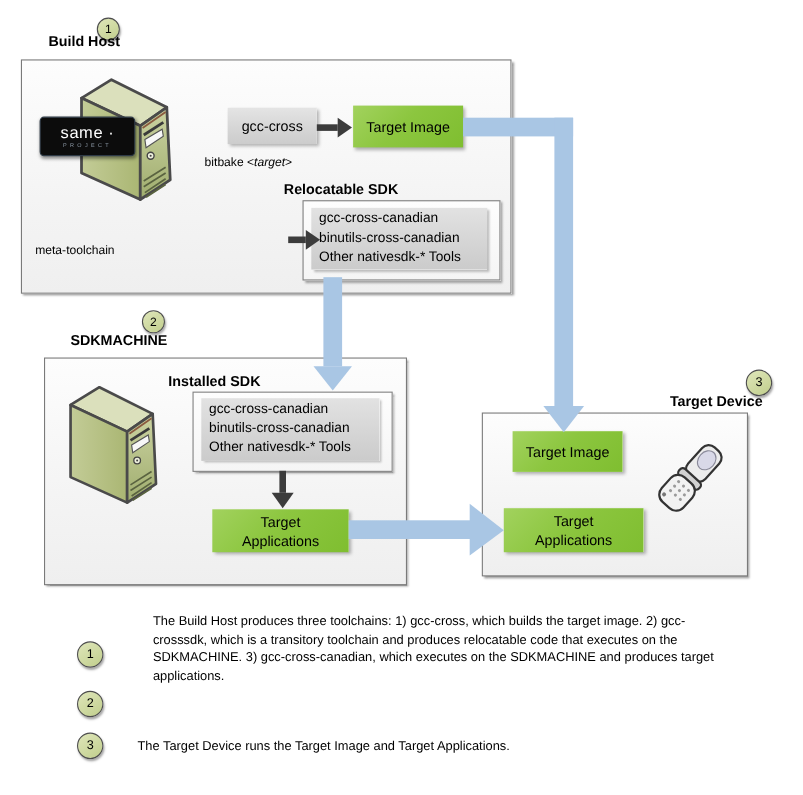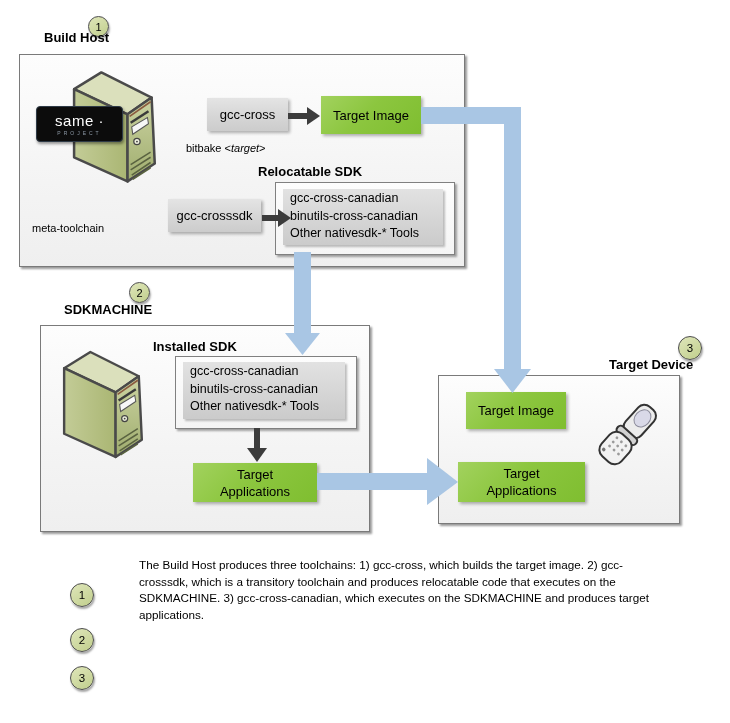--- a/index.html
+++ b/index.html
@@ -102,21 +102,20 @@
   <div class="green-box" style="left:321px;top:96px;width:100px;height:38px;">Target Image</div>
   <div class="small-label" style="left:186px;top:142px;">
     <span>bitbake &lt;</span><i>target</i><span>&gt;</span>
   </div>
 
   <div class="sub-title" style="left:258px;top:164px;">Relocatable SDK</div>
   <div class="white-box" style="left:275px;top:182px;width:178px;height:71px;"></div>
   <div class="gray-list" style="left:283px;top:189px;width:160px;height:56px;">gcc-cross-canadian
 binutils-cross-canadian
 Other nativesdk-* Tools</div>
-  <div class="gray-box" style="left:168px;top:199px;width:93px;height:33px;">gcc-crosssdk</div>
 
   <div class="small-label" style="left:32px;top:222px;">meta-toolchain</div>
 
   <div class="badge" style="left:129px;top:282px;">2</div>
   <div class="section-title" style="left:28px;top:302px;">SDKMACHINE</div>
   <div class="section-box" style="left:40px;top:325px;width:328px;height:205px;"></div>
 
   <svg class="abs" style="left:62px;top:350px;" width="85" height="113" viewBox="0 0 84 112">
     <polygon points="28,2 76,26 53,42 2,18" fill="#dbe0bc" stroke="#4a4a4a" stroke-width="2.4" stroke-linejoin="round"></polygon>
     <polygon points="2,18 53,42 53,106 2,83" fill="url(#faceL)" stroke="#4a4a4a" stroke-width="2.4" stroke-linejoin="round"></polygon>
@@ -200,14 +199,15 @@
 
   <div class="badge big" style="left:70px;top:583px;">1</div>
   <div class="footnote" style="left:125px;top:557px;margin-left:14px;">The Build Host produces three toolchains: 1)  gcc-cross, which builds the target image.  2) gcc-
 crosssdk, which is a transitory toolchain and produces relocatable code that executes on the
 SDKMACHINE. 3) gcc-cross-canadian, which executes on the SDKMACHINE and produces target
 applications.</div>
 
   <div class="badge big" style="left:70px;top:628px;">2</div>
 
   <div class="badge big" style="left:70px;top:666px;">3</div>
+  <div class="footnote" style="left:125px;top:671px;">The Target Device runs the Target Image and Target Applications.</div>
 
 </div>
 
 </body></html>

